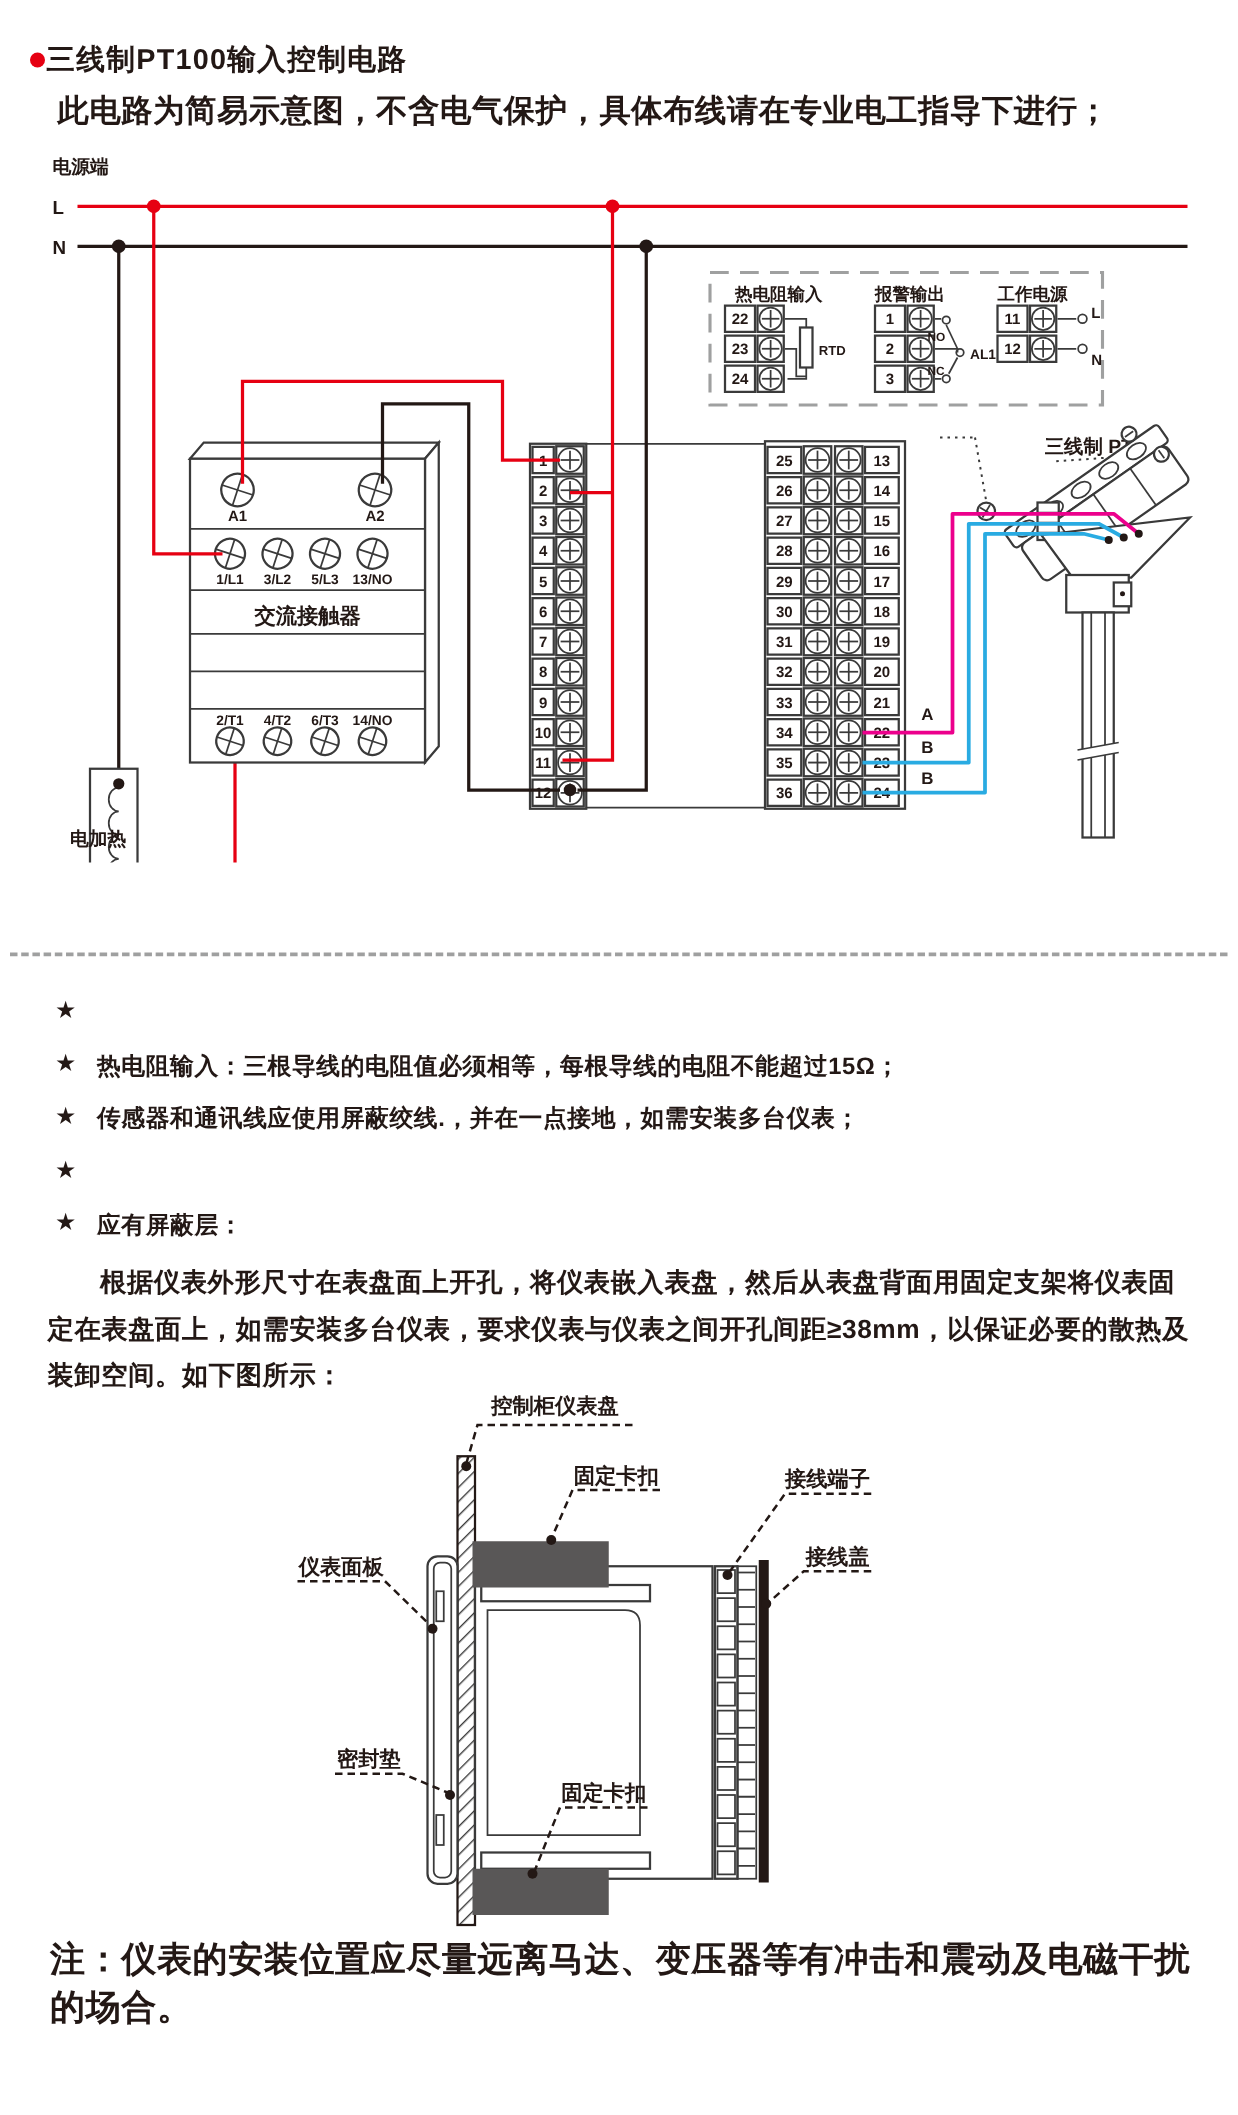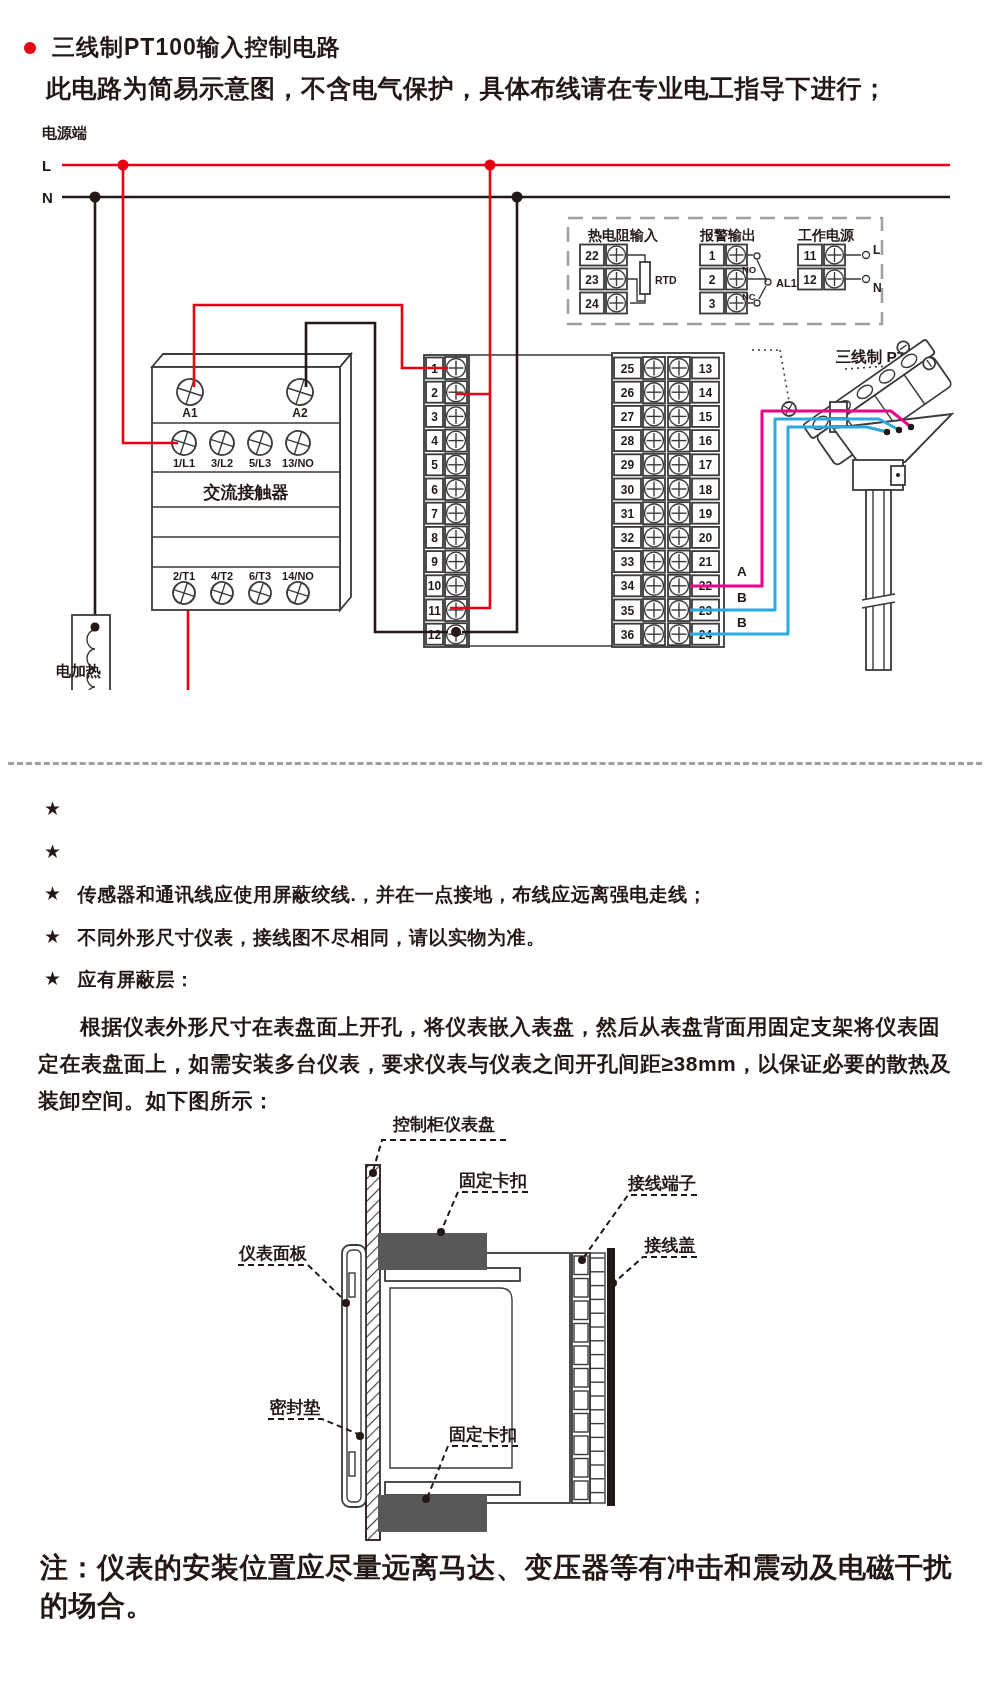--- a/index.html
+++ b/index.html
@@ -6,21 +6,21 @@
     --accent-red:#e60012; --ink:#231815; --line:#3a3a3a;
     --mag:#ec008c; --blu:#29abe2; --clip:#595757; --dash:#9fa0a0;
   }
   *{margin:0;padding:0;box-sizing:border-box;}
   html,body{background:#fff;}
   body{
     width:990px;height:1692px;position:relative;overflow:hidden;
     font-family:"Liberation Sans","DejaVu Sans",sans-serif;
     color:var(--ink);font-weight:700;
   }
-  .title-row{position:absolute;left:24px;top:32px;display:flex;align-items:center;gap:16px;}
+  .title-row{position:absolute;left:24px;top:32px;display:flex;align-items:center;gap:1px;}
   .red-dot{width:12px;height:12px;border-radius:50%;background:var(--accent-red);display:inline-block;}
   .page-title{font-size:23px;letter-spacing:1px;}
   .subtitle{position:absolute;left:46px;top:72px;font-size:25px;letter-spacing:0.5px;}
   .separator{position:absolute;left:8px;top:762px;width:974px;border-top:3px dashed var(--dash);}
   .bullets{position:absolute;left:44px;top:797px;width:920px;}
   .bullet-row{height:42.5px;display:flex;align-items:flex-start;gap:16px;font-size:19px;letter-spacing:0.5px;}
   .star{font-size:19px;}
   .paragraph{position:absolute;left:38px;top:1008px;width:918px;font-size:21px;
              line-height:37px;text-indent:2em;letter-spacing:0.5px;}
   .bottom-note{position:absolute;left:40px;top:1549px;width:920px;font-size:28px;letter-spacing:0.5px;}
@@ -506,28 +506,28 @@
 </svg>
 
 <div class="separator"></div>
 
 <div class="bullets">
   <div class="bullet-row">
     <span class="star">★</span>
   </div>
   <div class="bullet-row">
     <span class="star">★</span>
+    <span>热电阻输入：三根导线的电阻值必须相等，每根导线的电阻不能超过15Ω；</span>
   </div>
   <div class="bullet-row">
     <span class="star">★</span>
-    <span>传感器和通讯线应使用屏蔽绞线.，并在一点接地，布线应远离强电走线；</span>
+    <span>传感器和通讯线应使用屏蔽绞线.，并在一点接地，如需安装多台仪表；</span>
   </div>
   <div class="bullet-row">
     <span class="star">★</span>
-    <span>不同外形尺寸仪表，接线图不尽相同，请以实物为准。</span>
   </div>
   <div class="bullet-row">
     <span class="star">★</span>
     <span>应有屏蔽层：</span>
   </div>
 </div>
 
 <div class="paragraph">根据仪表外形尺寸在表盘面上开孔，将仪表嵌入表盘，然后从表盘背面用固定支架将仪表固定在表盘面上，如需安装多台仪表，要求仪表与仪表之间开孔间距≥38mm，以保证必要的散热及装卸空间。如下图所示：</div>
 
 <svg id="install-svg" width="990" height="455" viewBox="0 0 990 455">

